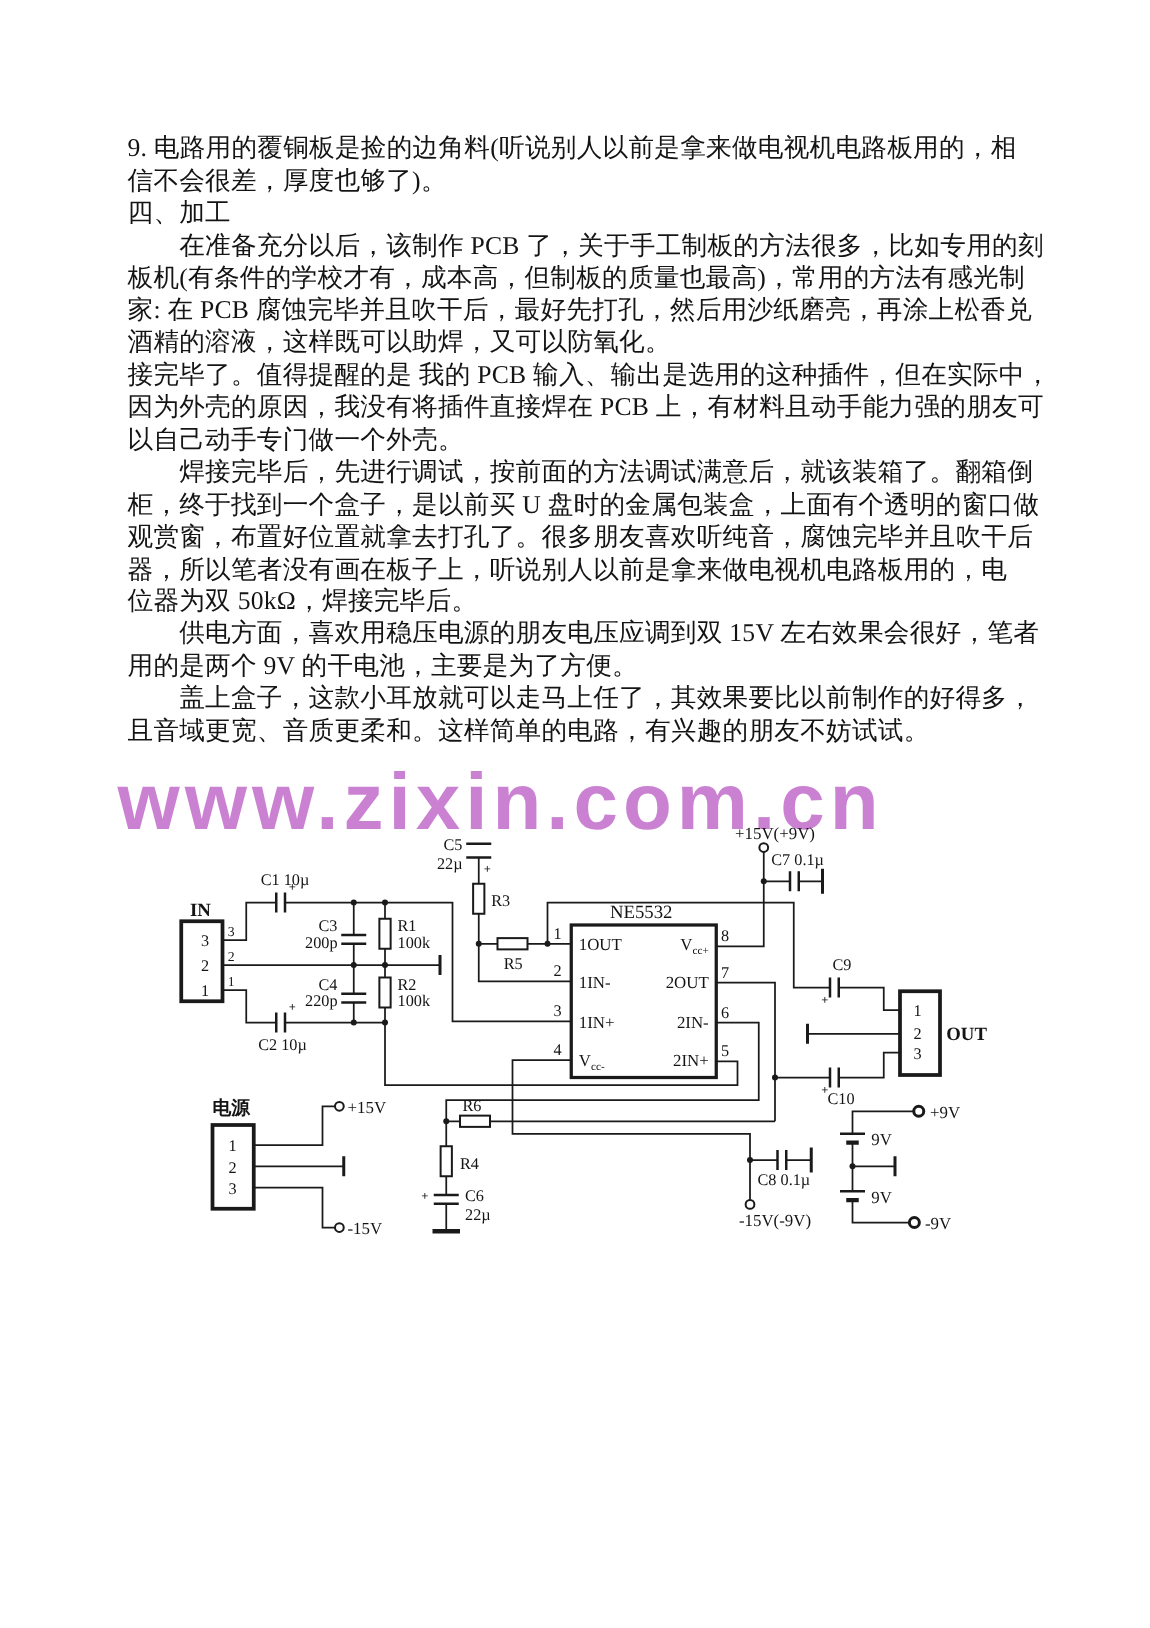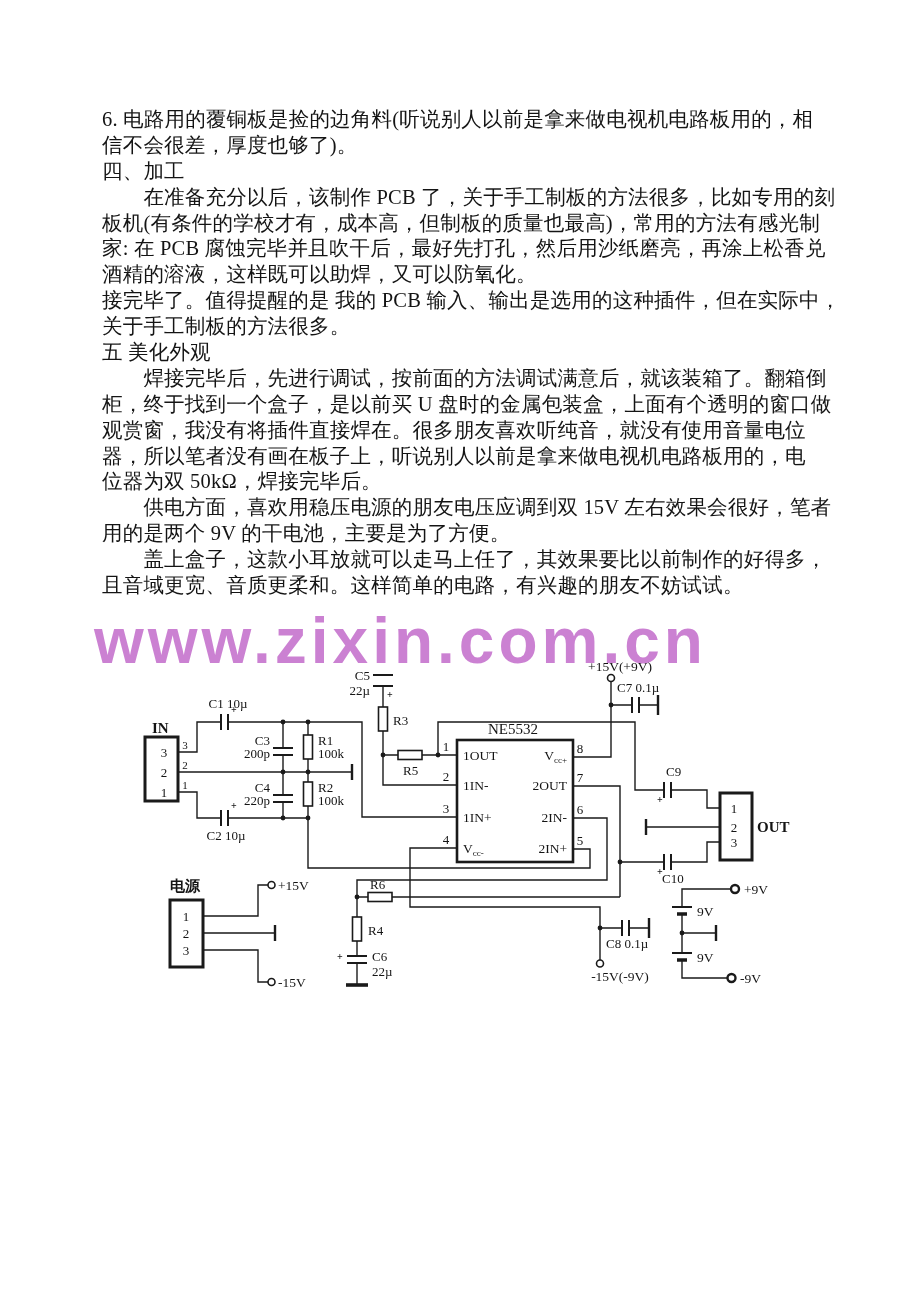--- a/index.html
+++ b/index.html
@@ -30,48 +30,48 @@
   .icbox{stroke:#1a1a1a;stroke-width:2.6;fill:none}
   .term{stroke:#1a1a1a;stroke-width:1.6;fill:#fff}
   .termb{stroke:#1a1a1a;stroke-width:2.4;fill:#fff}
   .dot{fill:#1a1a1a;stroke:none}
 </style>
 </head>
 <body>
 
 <div class="doc">
 
-    <div class="tline">6. 电路用的覆铜板是捡的边角料(听说别人以前是拿来做电视机电路板用的，相</div>
+    <div class="tline">9. 电路用的覆铜板是捡的边角料(听说别人以前是拿来做电视机电路板用的，相</div>
 
     <div class="tline">信不会很差，厚度也够了)。</div>
 
     <div class="tline">四、加工</div>
 
     <div class="tline">　　在准备充分以后，该制作 PCB 了，关于手工制板的方法很多，比如专用的刻</div>
 
     <div class="tline">板机(有条件的学校才有，成本高，但制板的质量也最高)，常用的方法有感光制</div>
 
 
     <div class="tline">家: 在 PCB 腐蚀完毕并且吹干后，最好先打孔，然后用沙纸磨亮，再涂上松香兑</div>
 
     <div class="tline">酒精的溶液，这样既可以助焊，又可以防氧化。</div>
 
 
     <div class="tline">接完毕了。值得提醒的是 我的 PCB 输入、输出是选用的这种插件，但在实际中，</div>
 
-
-    <div class="tline">关于手工制板的方法很多。</div>
-
-    <div class="tline">五 美化外观</div>
+    <div class="tline">因为外壳的原因，我没有将插件直接焊在 PCB 上，有材料且动手能力强的朋友可</div>
+
+    <div class="tline">以自己动手专门做一个外壳。</div>
+
 
     <div class="tline">　　焊接完毕后，先进行调试，按前面的方法调试满意后，就该装箱了。翻箱倒</div>
 
     <div class="tline">柜，终于找到一个盒子，是以前买 U 盘时的金属包装盒，上面有个透明的窗口做</div>
 
-    <div class="tline">观赏窗，我没有将插件直接焊在。很多朋友喜欢听纯音，就没有使用音量电位</div>
+    <div class="tline">观赏窗，布置好位置就拿去打孔了。很多朋友喜欢听纯音，腐蚀完毕并且吹干后</div>
 
     <div class="tline">器，所以笔者没有画在板子上，听说别人以前是拿来做电视机电路板用的，电</div>
 
     <div class="tline">位器为双 50kΩ，焊接完毕后。</div>
 
     <div class="tline">　　供电方面，喜欢用稳压电源的朋友电压应调到双 15V 左右效果会很好，笔者</div>
 
     <div class="tline">用的是两个 9V 的干电池，主要是为了方便。</div>
 
     <div class="tline">　　盖上盒子，这款小耳放就可以走马上任了，其效果要比以前制作的好得多，</div>

